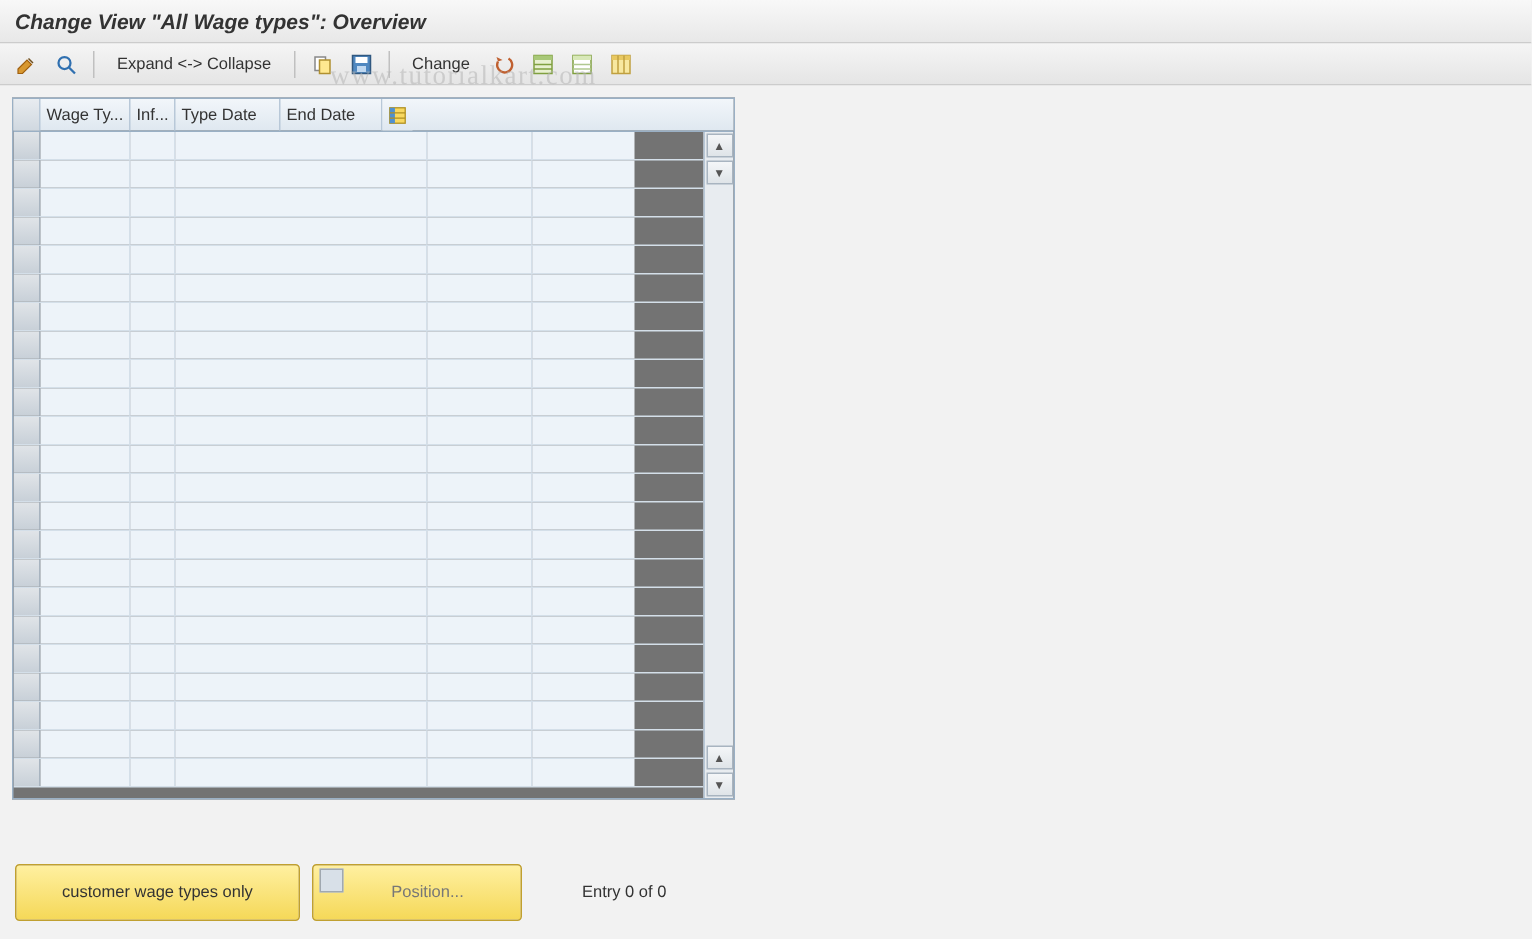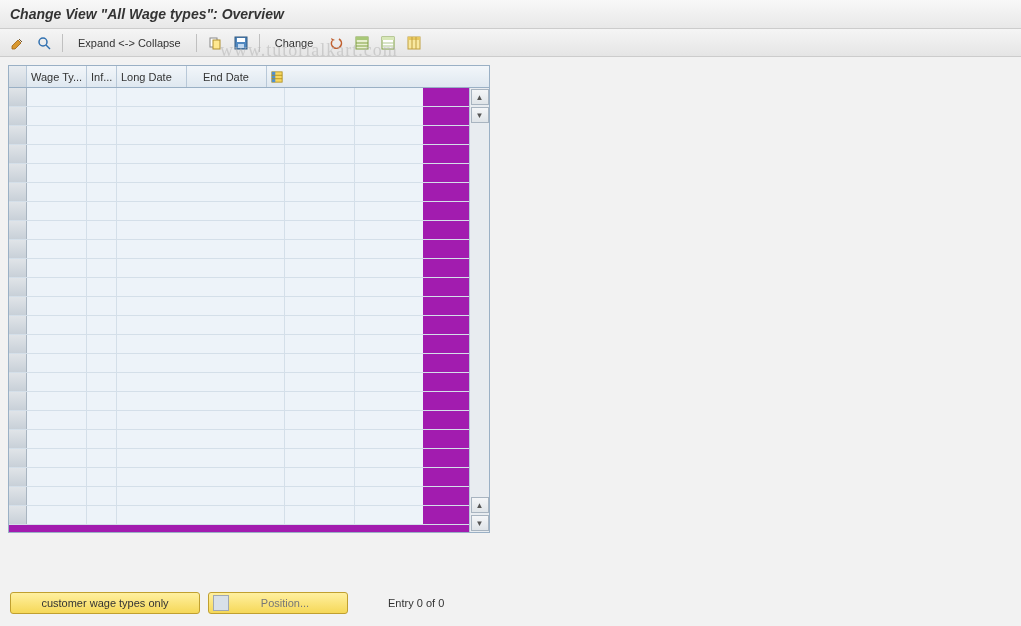--- a/index.html
+++ b/index.html
@@ -56,21 +56,21 @@
       margin: 0 2px;
     }
     .content-area {
       padding: 8px;
       background: #f2f2f2;
     }
     .table-container {
       border: 1px solid #9ab0c5;
       width: 482px;
       height: 468px;
-      background: #a21caf;
+      background: #737373;
       position: relative;
       display: flex;
       flex-direction: column;
     }
     .table-header {
       display: flex;
       background: linear-gradient(to bottom, #f2f6fa, #dfe8f0);
       border-bottom: 1px solid #9ab0c5;
       height: 22px;
       flex-shrink: 0;
@@ -84,21 +84,21 @@
       text-overflow: ellipsis;
       font-size: 11px;
       display: flex;
       align-items: center;
     }
     .th-sel { width: 18px; background: linear-gradient(to bottom, #e8ecf0, #d0d8e0); }
     .th-wt  { width: 60px; }
     .th-inf { width: 30px; }
     .th-txt { width: 168px; }
     .th-sd  { width: 70px; }
-    .th-ed  { width: 68px; margin-left: 12px; }
+    .th-ed  { width: 68px; }
     .th-cfg {
       width: 20px;
       display: flex;
       align-items: center;
       justify-content: center;
       border-right: none;
       background: linear-gradient(to bottom, #f2f6fa, #dfe8f0);
     }
     .table-body-wrap {
       flex: 1;
@@ -158,21 +158,21 @@
       right: 10px;
       display: flex;
       align-items: center;
       gap: 8px;
     }
     .footer-btn {
       background: linear-gradient(to bottom, #fff0a0, #f5d858);
       border: 1px solid #c0a030;
       border-radius: 3px;
       padding: 3px 10px;
-      height: 22px;
+      height: 38px;
       display: inline-flex;
       align-items: center;
       justify-content: center;
       color: #333;
       cursor: pointer;
       min-width: 190px;
       font-size: 11px;
     }
     .footer-btn.pos {
       min-width: 140px;
@@ -275,21 +275,21 @@
 </div>
 
 <div class="watermark">www.tutorialkart.com</div>
 
 <div class="content-area">
   <div class="table-container">
     <div class="table-header">
       <div class="th th-sel"></div>
       <div class="th th-wt">Wage Ty...</div>
       <div class="th th-inf">Inf...</div>
-      <div class="th th-sd">Long Date</div>
+      <div class="th th-sd">Type Date</div>
       <div class="th th-ed">End Date</div>
       <div class="th th-cfg">
         <svg width="14" height="14" viewBox="0 0 14 14">
             <rect x="1" y="1" width="12" height="12" fill="#f8d860" stroke="#b09020"></rect>
             <rect x="1" y="1" width="4" height="12" fill="#5090d0"></rect>
             <line x1="1" y1="5" x2="13" y2="5" stroke="#b09020"></line>
             <line x1="1" y1="9" x2="13" y2="9" stroke="#b09020"></line>
           </svg>
       </div>
     </div>

